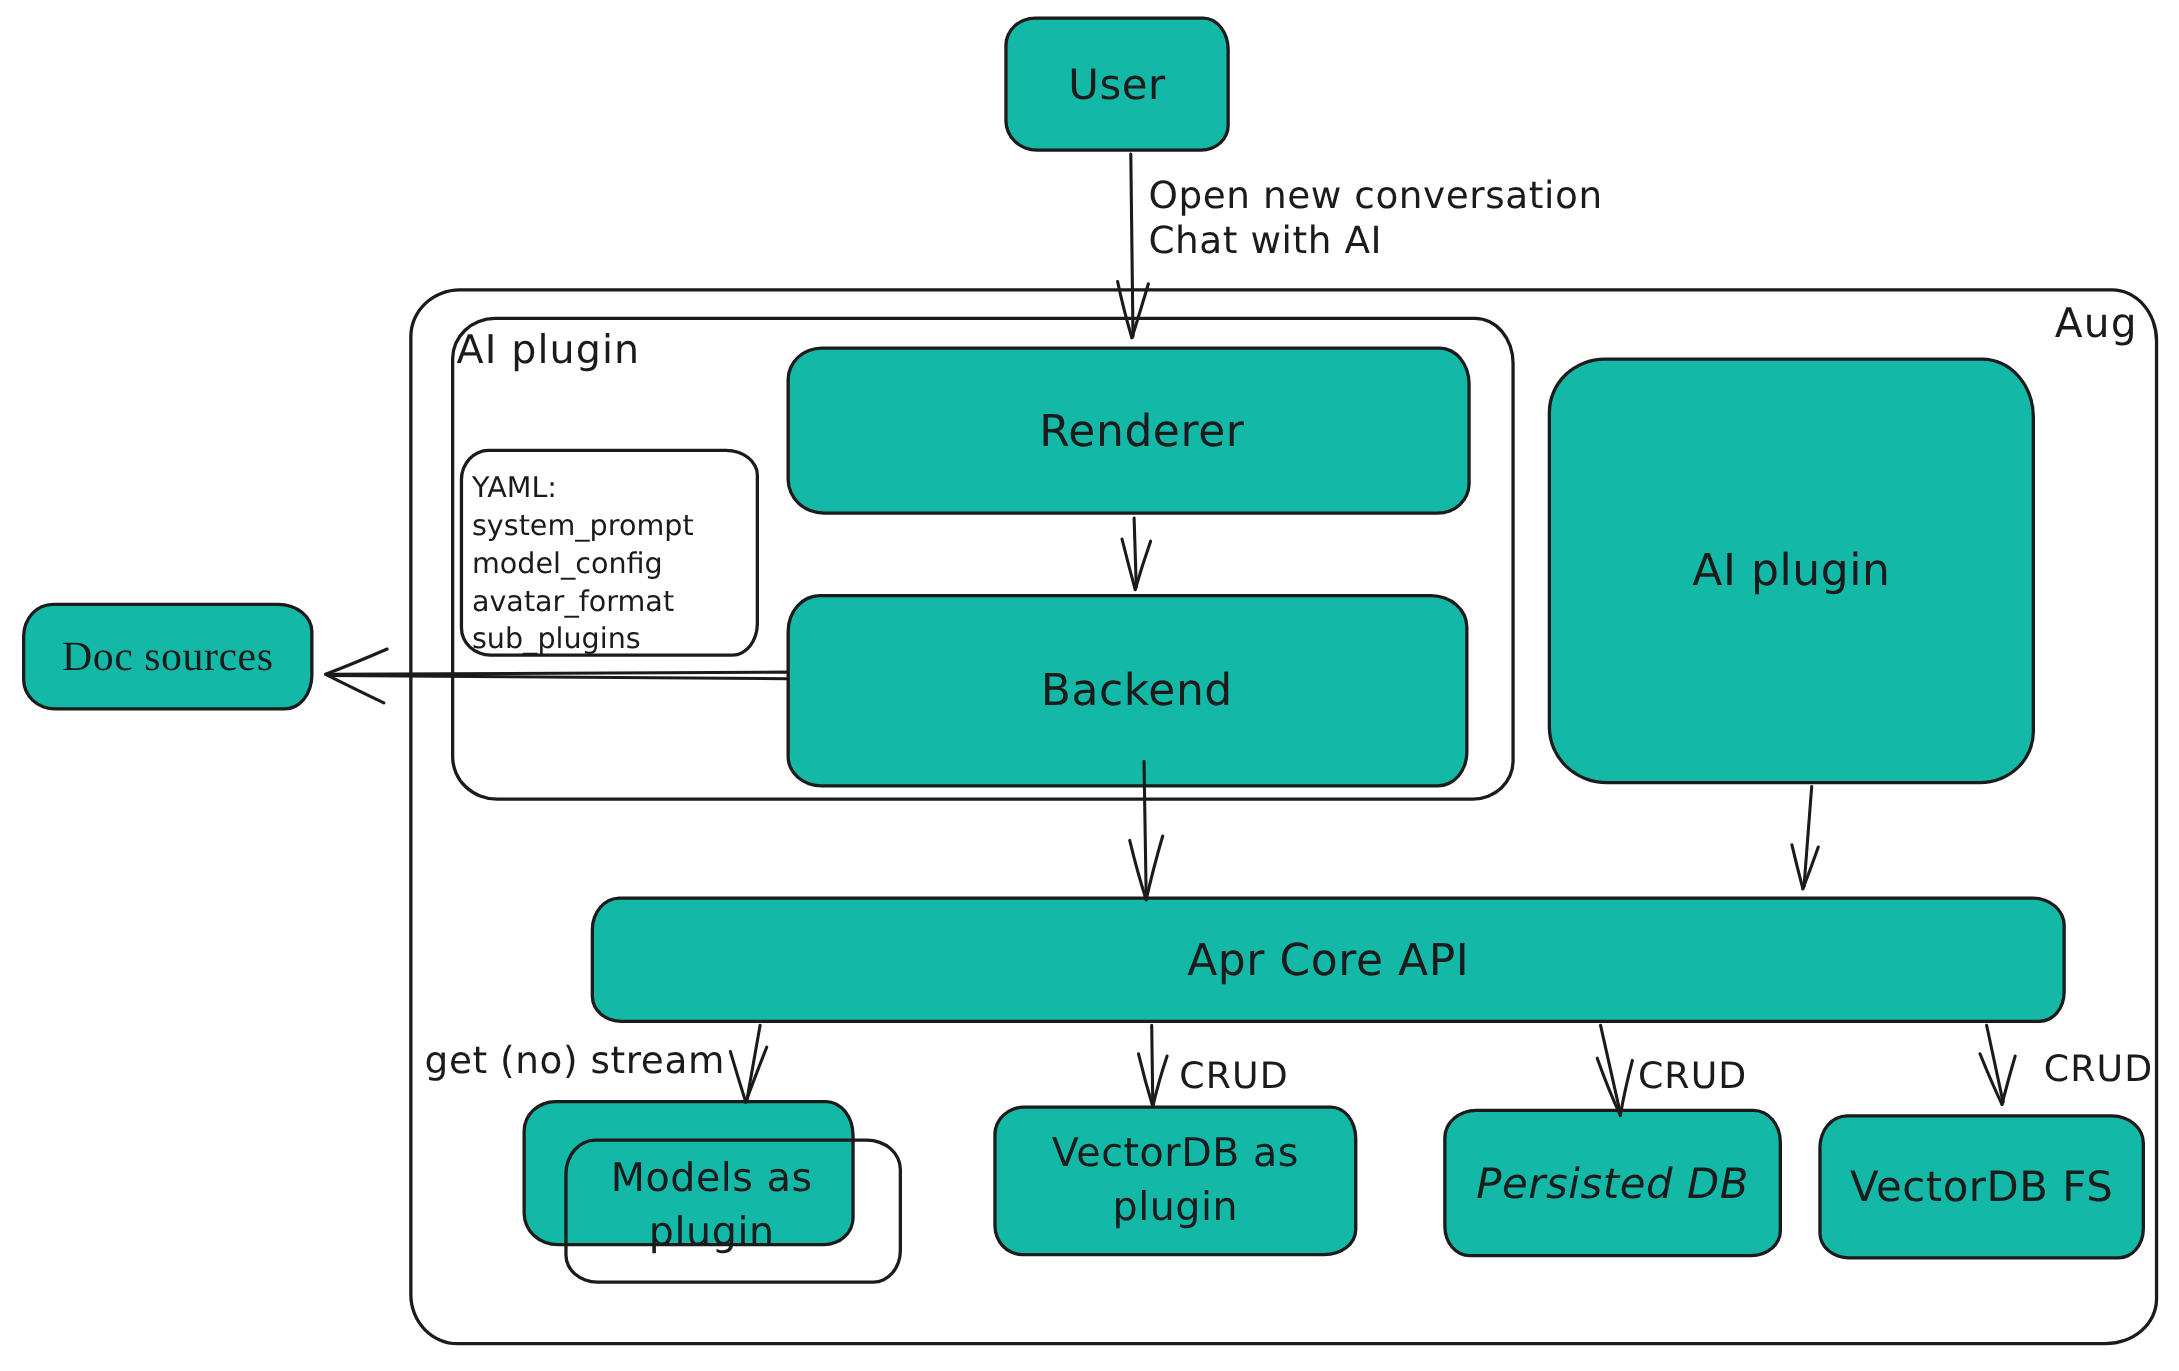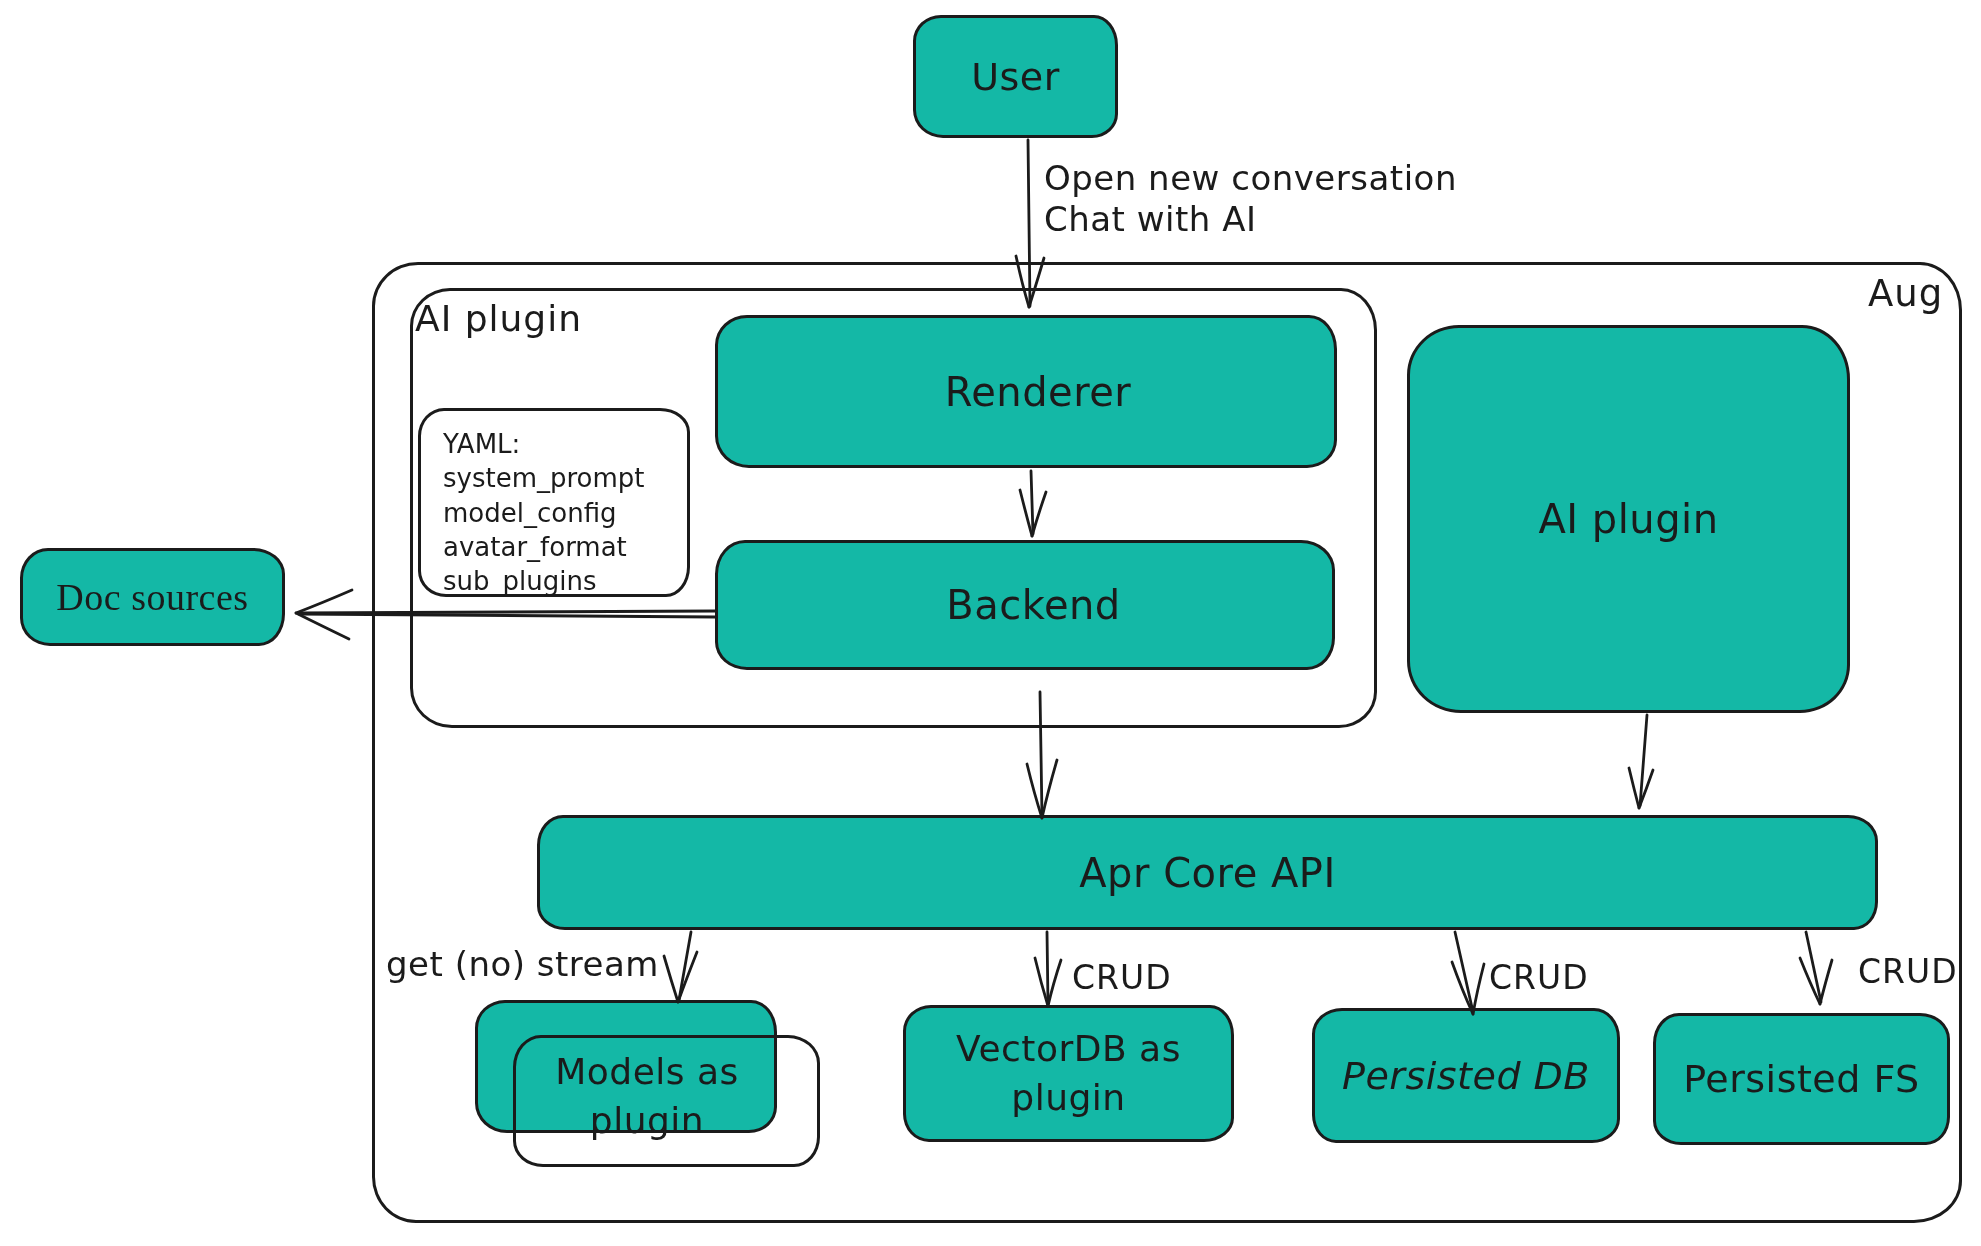--- a/index.html
+++ b/index.html
@@ -60,21 +60,21 @@
     stroke-width: 2.8;
     fill: none;
     stroke-linecap: round;
   }
   .yaml-note {
     position: absolute;
     border: 3px solid #1b1b1b;
     border-radius: 26px 30px 24px 28px / 28px 24px 30px 26px;
     background: #fff;
     box-sizing: border-box;
-    padding: 16px 10px 10px 22px;
+    padding: 16px 10px 10px 8px;
     font-size: 26px;
     line-height: 1.32;
   }
 </style>
 </head>
 <body>
 
 <div id="canvas">
 
   <div class="group" style="left:372px; top:262px; width:1590px; height:961px;
@@ -88,21 +88,21 @@
   <div class="box" style="left:913px; top:15px; width:205px; height:123px;
               border-radius:28px 24px 26px 30px / 26px 30px 24px 28px;">
     <span class="node-label" style="font-size:38px;">User</span>
   </div>
 
   <div class="box" style="left:715px; top:315px; width:622px; height:153px;
               border-radius:32px 28px 30px 34px / 30px 34px 28px 32px;padding-left:24px;">
     <span class="node-label" style="font-size:40px;">Renderer</span>
   </div>
 
-  <div class="box" style="left:715px; top:540px; width:620px; height:130px;
+  <div class="box" style="left:715px; top:540px; width:620px; height:176px;
               border-radius:30px 34px 28px 32px / 34px 30px 32px 28px;padding-left:17px;">
     <span class="node-label" style="font-size:40px;">Backend</span>
   </div>
 
   <div class="yaml-note" style="left:418px; top:408px; width:272px; height:189px;">
     <div>YAML:</div>
     <div>system_prompt</div>
     <div>model_config</div>
     <div>avatar_format</div>
     <div>sub_plugins</div>
@@ -135,21 +135,21 @@
     <span class="node-label" style="font-size:36px; line-height:1.35; display:inline-block; width:280px;">VectorDB as plugin</span>
   </div>
 
   <div class="box" style="left:1312px; top:1008px; width:308px; height:135px;
               border-radius:30px 26px 28px 24px / 26px 30px 24px 28px;">
     <span class="node-label" style="font-size:38px;font-style:italic;">Persisted DB</span>
   </div>
 
   <div class="box" style="left:1653px; top:1013px; width:297px; height:132px;
               border-radius:26px 30px 24px 28px / 30px 26px 28px 24px;">
-    <span class="node-label" style="font-size:38px;">Persisted FS</span>
+    <span class="node-label" style="font-size:38px;">VectorDB FS</span>
   </div>
 
   <div class="free-label" style="left:1044px; top:158px;">Open new conversation
 Chat with AI</div>
 
   <div class="free-label" style="left:386px; top:944px;">get (no) stream</div>
 
   <div class="crud" style="left:1072px; top:958px;">CRUD</div>
 
   <div class="crud" style="left:1489px; top:958px;">CRUD</div>

